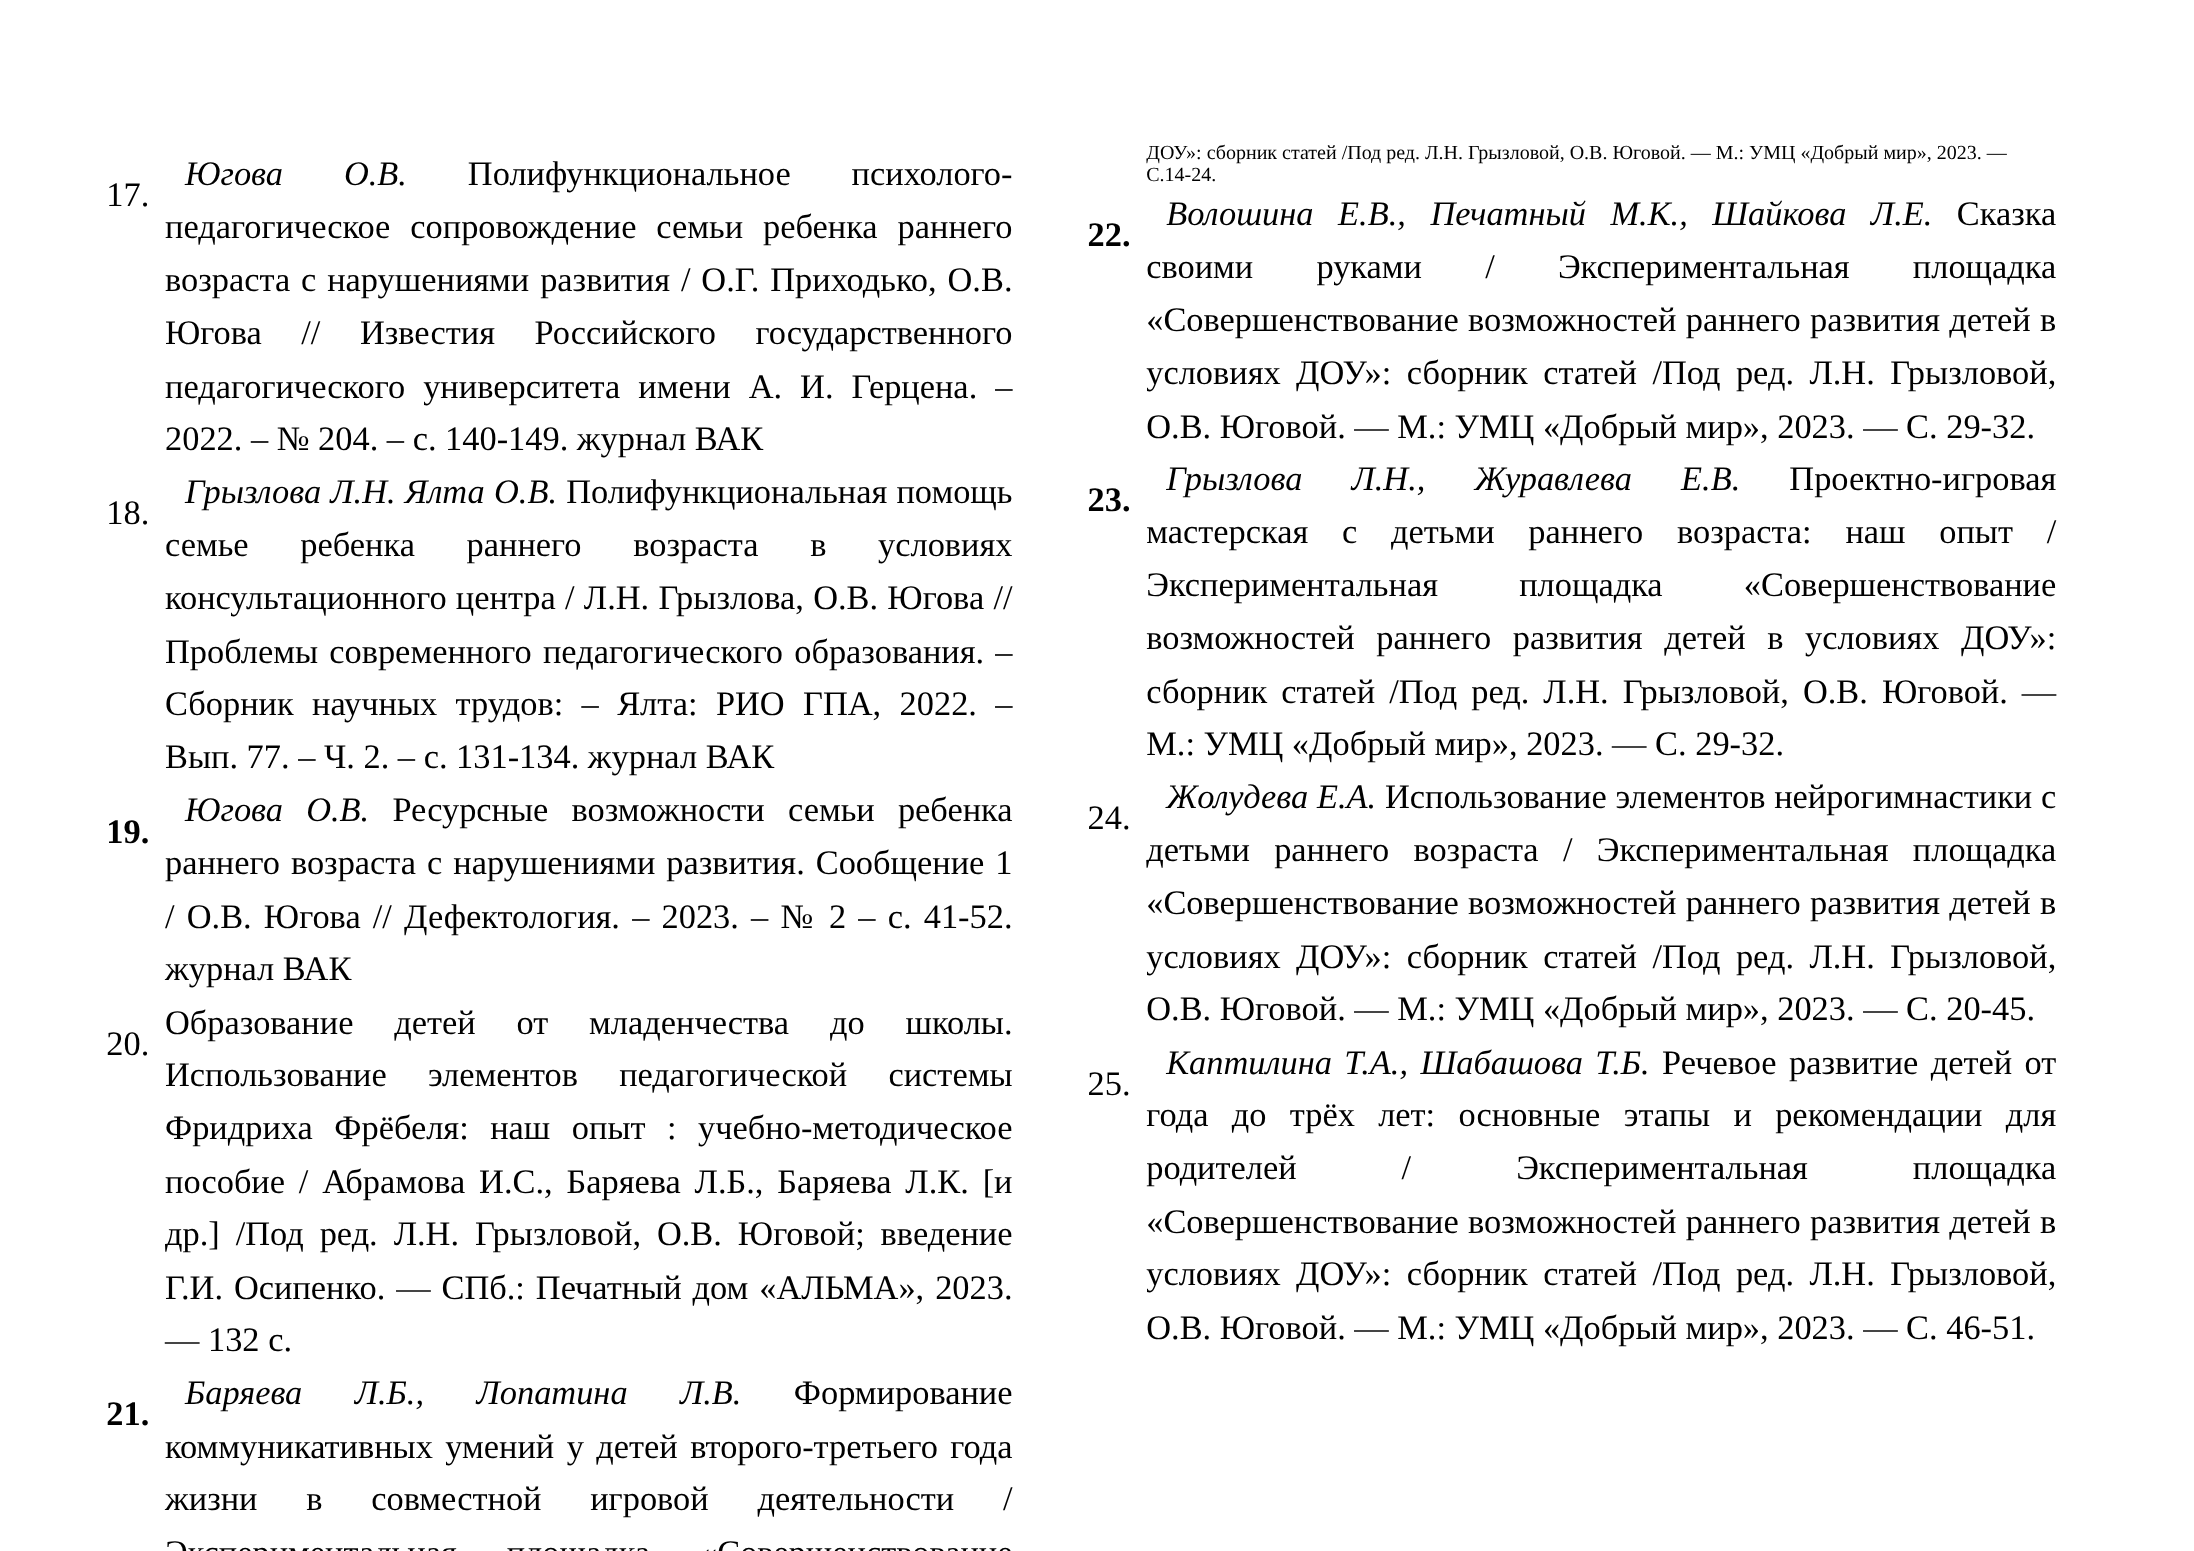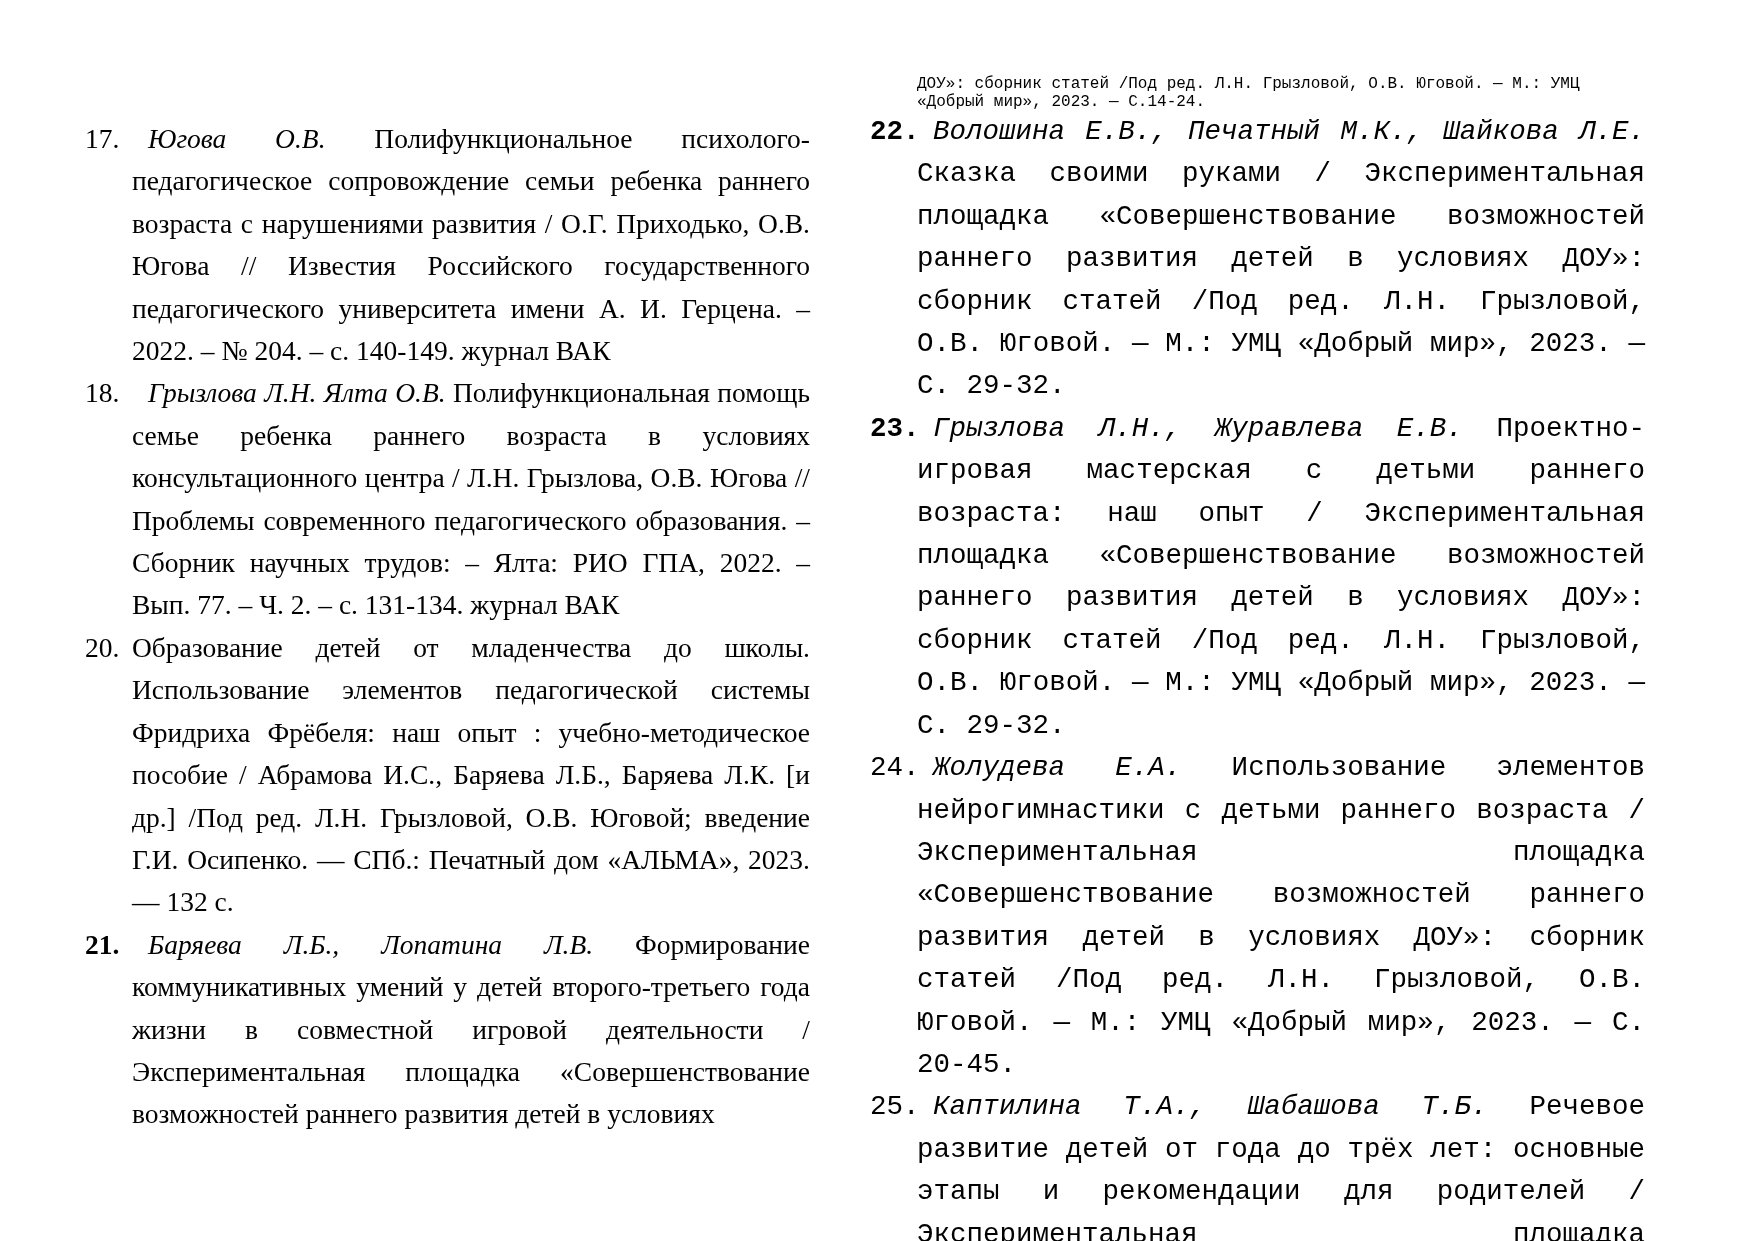--- a/index.html
+++ b/index.html
@@ -28,43 +28,42 @@
   }
   .column {
     box-sizing: border-box;
   }
   .column-left {
     width: 810px;
     padding: 118px 0 0 85px;
   }
   .column-right {
     width: 945px;
-    padding: 75px 110px 0 60px;
-    font-family: Liberation Mono, monospace;
+    padding: 114px 110px 0 60px;
   }
   ol.reflist {
     list-style: none;
     margin: 0;
     padding: 0;
   }
   li.ref {
     position: relative;
     display: block;
     font-size: 27.5px;
     line-height: 42.4px;
     text-align: justify;
     text-justify: inter-word;
     padding-left: 47px;
     margin: 0 0 0 0;
     hyphens: none;
   }
   li.ref > .num {
     position: absolute;
     left: 0;
-    top: 0;
+    top: 17px;
     width: 47px;
     text-align: left;
     font-size: 27.5px;
     line-height: 42.4px;
   }
   li.ref > .body {
     display: block;
   }
   .num.bold {
     font-weight: bold;
@@ -92,20 +91,24 @@
       <ol class="reflist" id="left-list">
           <li class="ref">
             <span class="num">17.</span>
             <span class="body"><span class="aut">Югова О.В.</span><span> Полифункциональное психолого-педагогическое сопровождение семьи ребенка раннего возраста с нарушениями развития / О.Г. Приходько, О.В. Югова // Известия Российского государственного педагогического университета имени А. И. Герцена. – 2022. – № 204. – с. 140-149. </span><span class="vak">журнал ВАК</span></span>
           </li>
           <li class="ref">
             <span class="num">18.</span>
             <span class="body"><span class="aut">Грызлова Л.Н. Ялта О.В.</span><span> Полифункциональная помощь семье ребенка раннего возраста в условиях консультационного центра / Л.Н. Грызлова, О.В. Югова // Проблемы современного педагогического образования. – Сборник научных трудов: – Ялта: РИО ГПА, 2022. – Вып. 77. – Ч. 2. – с. 131-134. </span><span class="vak">журнал ВАК</span></span>
           </li>
           <li class="ref">
+            <span class="num bold">19.</span>
+            <span class="body"><span class="aut">Югова О.В.</span><span> Ресурсные возможности семьи ребенка раннего возраста с нарушениями развития. Сообщение 1 / О.В. Югова // Дефектология. – 2023. – № 2 – с. 41-52. </span><span class="vak">журнал ВАК</span></span>
+          </li>
+          <li class="ref">
             <span class="num">20.</span>
             <span class="body"><span>Образование детей от младенчества до школы. Использование элементов педагогической системы Фридриха Фрёбеля: наш опыт : учебно-методическое пособие / Абрамова И.С., Баряева Л.Б., Баряева Л.К. [и др.] /Под ред. Л.Н. Грызловой, О.В. Юговой; введение Г.И. Осипенко. — СПб.: Печатный дом «АЛЬМА», 2023. — 132 с.</span></span>
           </li>
           <li class="ref">
             <span class="num bold">21.</span>
             <span class="body"><span class="aut">Баряева Л.Б., Лопатина Л.В.</span><span> Формирование коммуникативных умений у детей второго-третьего года жизни в совместной игровой деятельности / Экспериментальная площадка «Совершенствование возможностей раннего развития детей в условиях </span></span>
           </li>
         </ol>
     </div>
 

